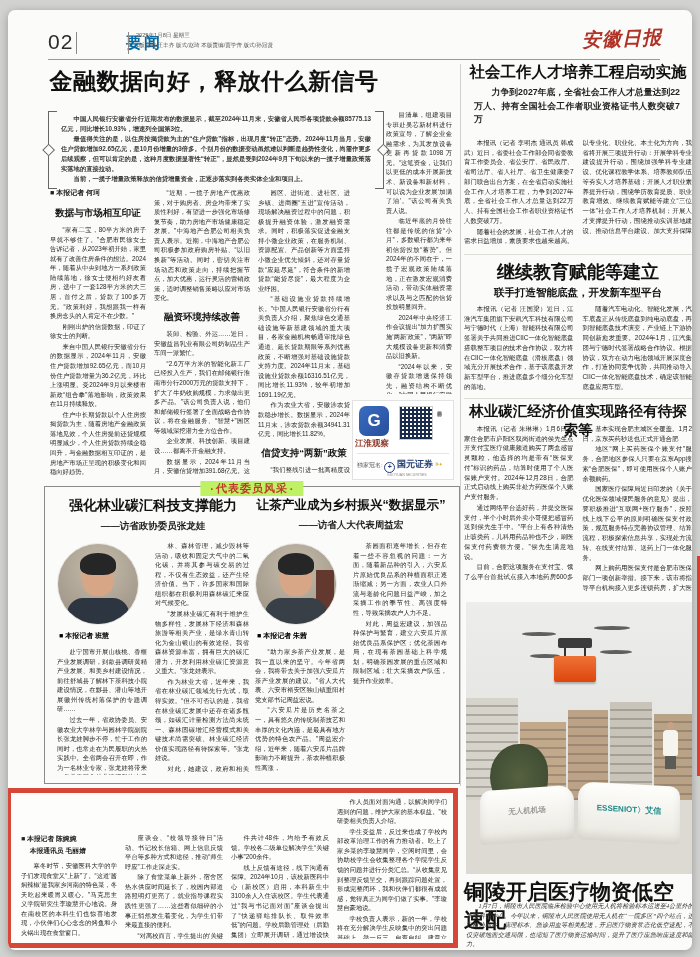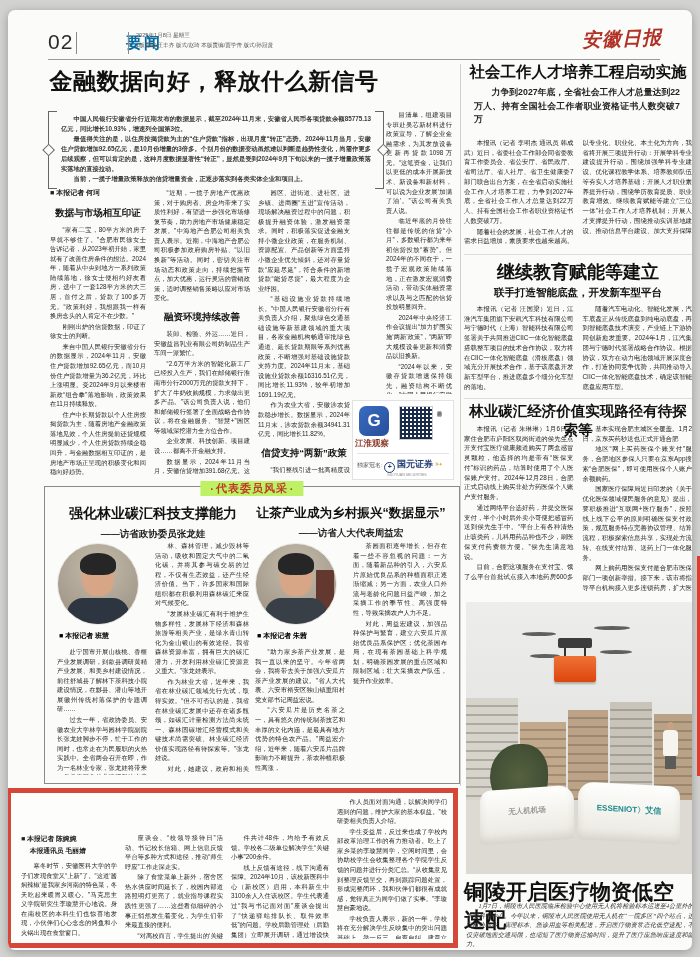--- a/index.html
+++ b/index.html
@@ -37,21 +37,21 @@
   .ad-sep{position:absolute;left:4px;right:4px;top:52px;height:1px;background:#e4e4e4;}
   .sponsor-row{position:absolute;left:4px;top:57px;right:2px;font-size:6px;color:#555;}
   .sp-circle{display:inline-block;width:9px;height:9px;border:1.4px solid #1f3b73;border-radius:50%;color:#1f3b73;font-size:7px;line-height:8px;text-align:center;vertical-align:-2px;font-weight:bold;}
   .sp-name{font-size:9px;font-weight:bold;color:#1f3b73;}
   .sp-en{display:block;font-size:3.5px;color:#8a8a8a;margin-left:30px;}
   .sp-arrow{color:#d4a017;font-size:9px;}
   
   .feature{left:36px;top:476px;width:414px;height:296px;border:1px solid #8a8a8a;background:#fbfbf9;}
   .feature-label{position:absolute;top:-6px;left:50%;transform:translateX(-50%);background:#bef264;padding:0 8px;font-size:11px;font-weight:bold;color:#bf3a2b;letter-spacing:1px;white-space:nowrap;font-family:Liberation Mono, monospace;}
   .fa{position:absolute;top:10px;width:196px;height:280px;}
-  .fa-title{text-align:center;font-size:14px;font-weight:900;color:#111;margin-top:8px;}
+  .fa-title{text-align:center;font-size:14px;font-weight:900;color:#111;}
   .fa-sub{text-align:center;font-size:9.5px;color:#222;margin-top:5px;font-weight:bold;}
   .portrait{position:absolute;width:80px;height:80px;border-radius:50%;overflow:hidden;background:radial-gradient(circle at 50% 30%,#c6bcab,#978d80);border:1px solid #e8e8e4;}
   .p-hair{position:absolute;left:50%;top:9px;width:36px;height:22px;margin-left:-18px;background:#262626;border-radius:50% 50% 34% 34%;}
   .p-head{position:absolute;left:50%;top:14px;width:32px;height:38px;margin-left:-16px;background:#d7a687;border-radius:46% 46% 42% 42%;}
   .p-body{position:absolute;left:50%;bottom:-8px;width:62px;height:34px;margin-left:-31px;background:#2d3541;border-radius:16px 16px 0 0;}
   .p-chair{position:absolute;right:2px;top:26px;width:18px;height:44px;background:#63392f;}
   .fa-byline{position:absolute;font-size:7px;font-weight:bold;}
   
   .stu{left:-2px;top:778px;width:452px;height:160px;border:5px solid #d6473a;background:#fdfdfb;box-sizing:border-box;}
   .stu-title{position:absolute;left:8px;top:7px;width:310px;text-align:center;font-size:17.5px;font-weight:900;color:#111;}

